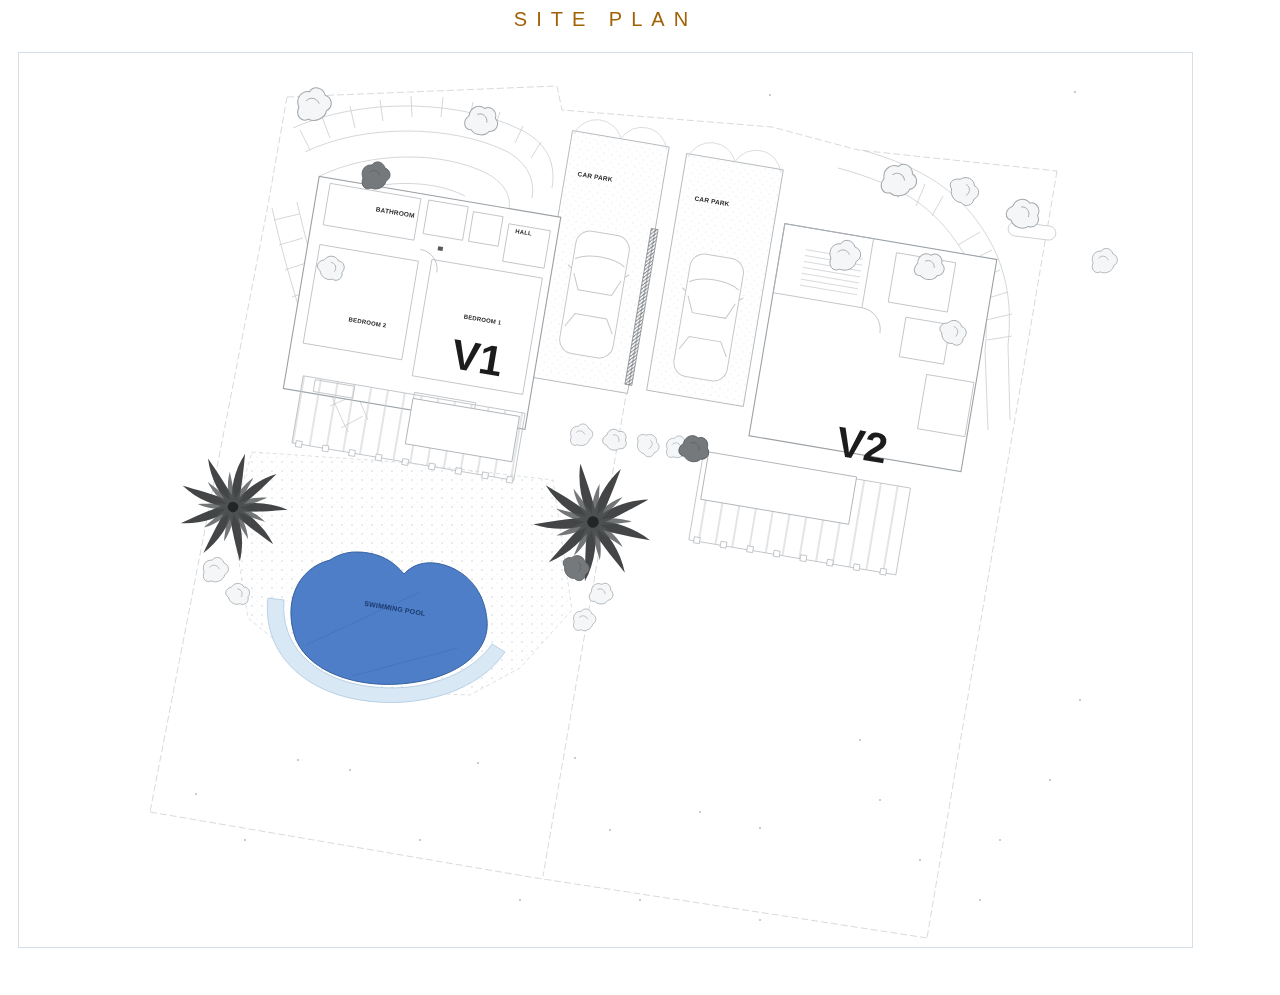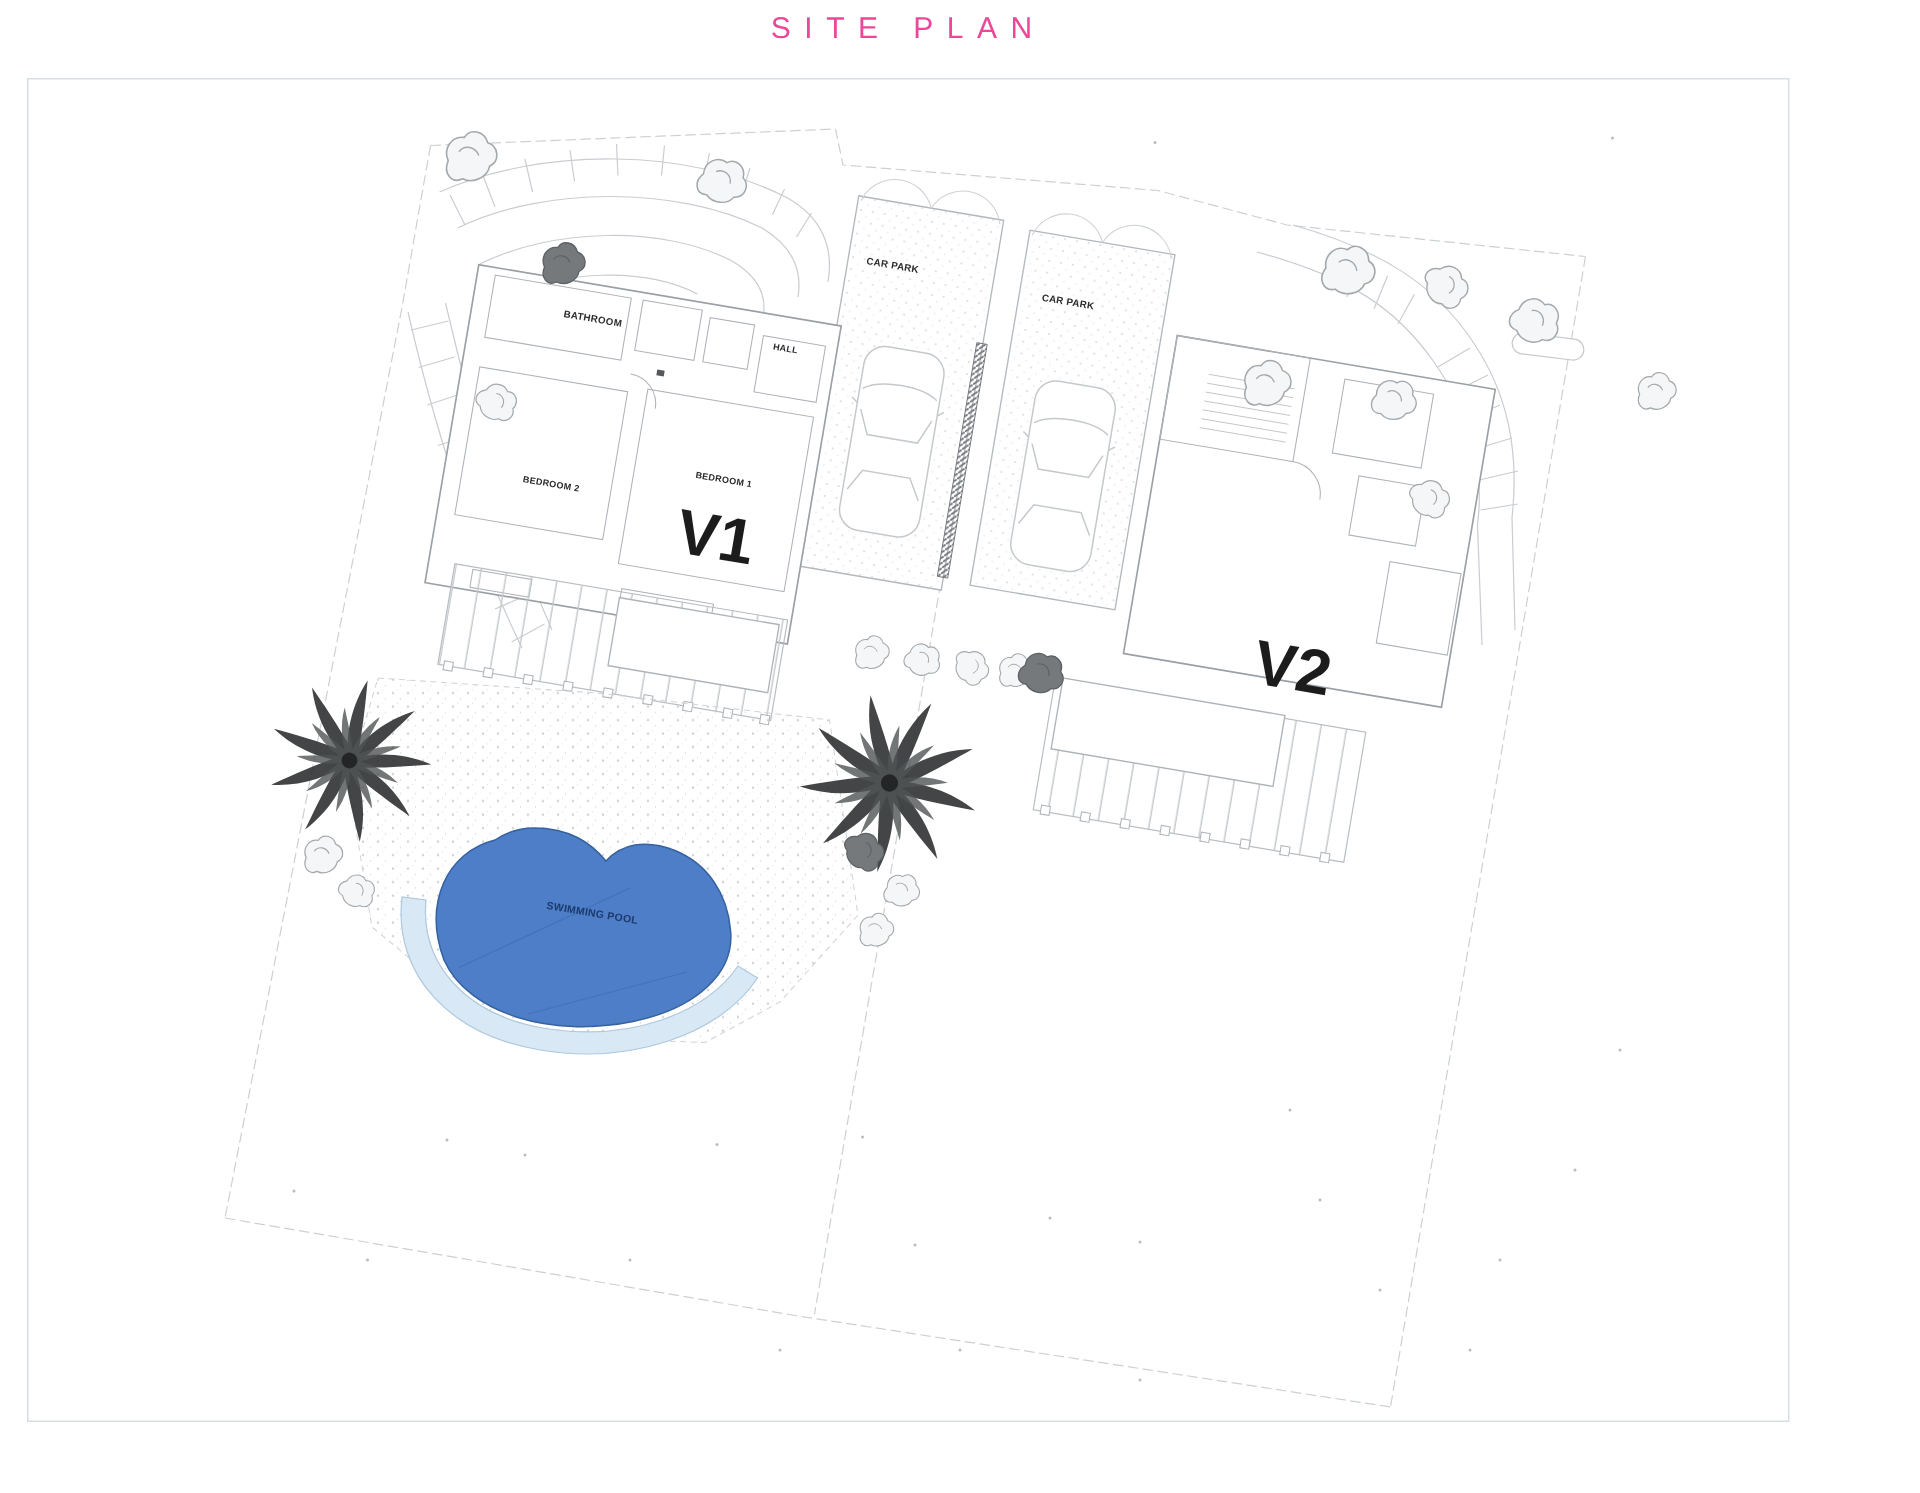--- a/index.html
+++ b/index.html
@@ -1,20 +1,20 @@
 <!DOCTYPE html>
 <html><head>
 <meta charset="utf-8">
 <style>
   html,body{margin:0;padding:0;background:#ffffff;}
   body{position:relative;width:1280px;height:995px;font-family:"Liberation Sans",sans-serif;overflow:hidden;}
   .page-title{
     position:absolute;left:18px;top:8px;width:1175px;
     text-align:center;font-size:20px;font-weight:400;
-    letter-spacing:0.45em;color:#ec4899;
+    letter-spacing:0.45em;color:#a16207;
     font-family:"Liberation Sans",sans-serif;
   }
   .plan-panel{
     position:absolute;left:18px;top:52px;width:1173px;height:894px;
     border:1px solid #d5dfe5;background:#ffffff;box-sizing:content-box;
   }
   .plan-panel svg{display:block;}
   text{font-family:"Liberation Sans",sans-serif;}
   .room-label{font-size:6.5px;font-weight:700;fill:#2b2b2b;letter-spacing:.2px;}
   .villa-label{font-size:42px;font-weight:600;fill:#1c1c1c;}

